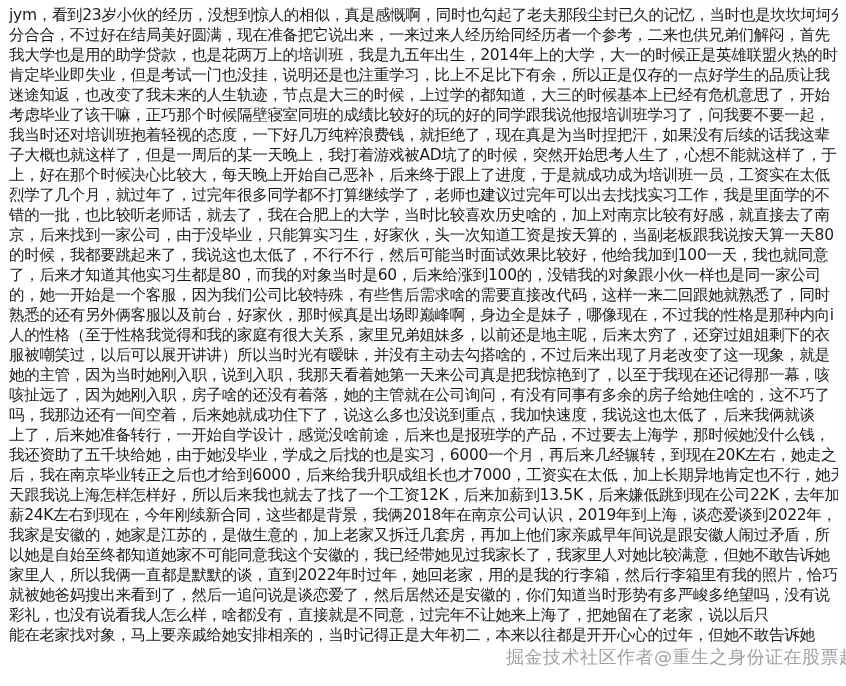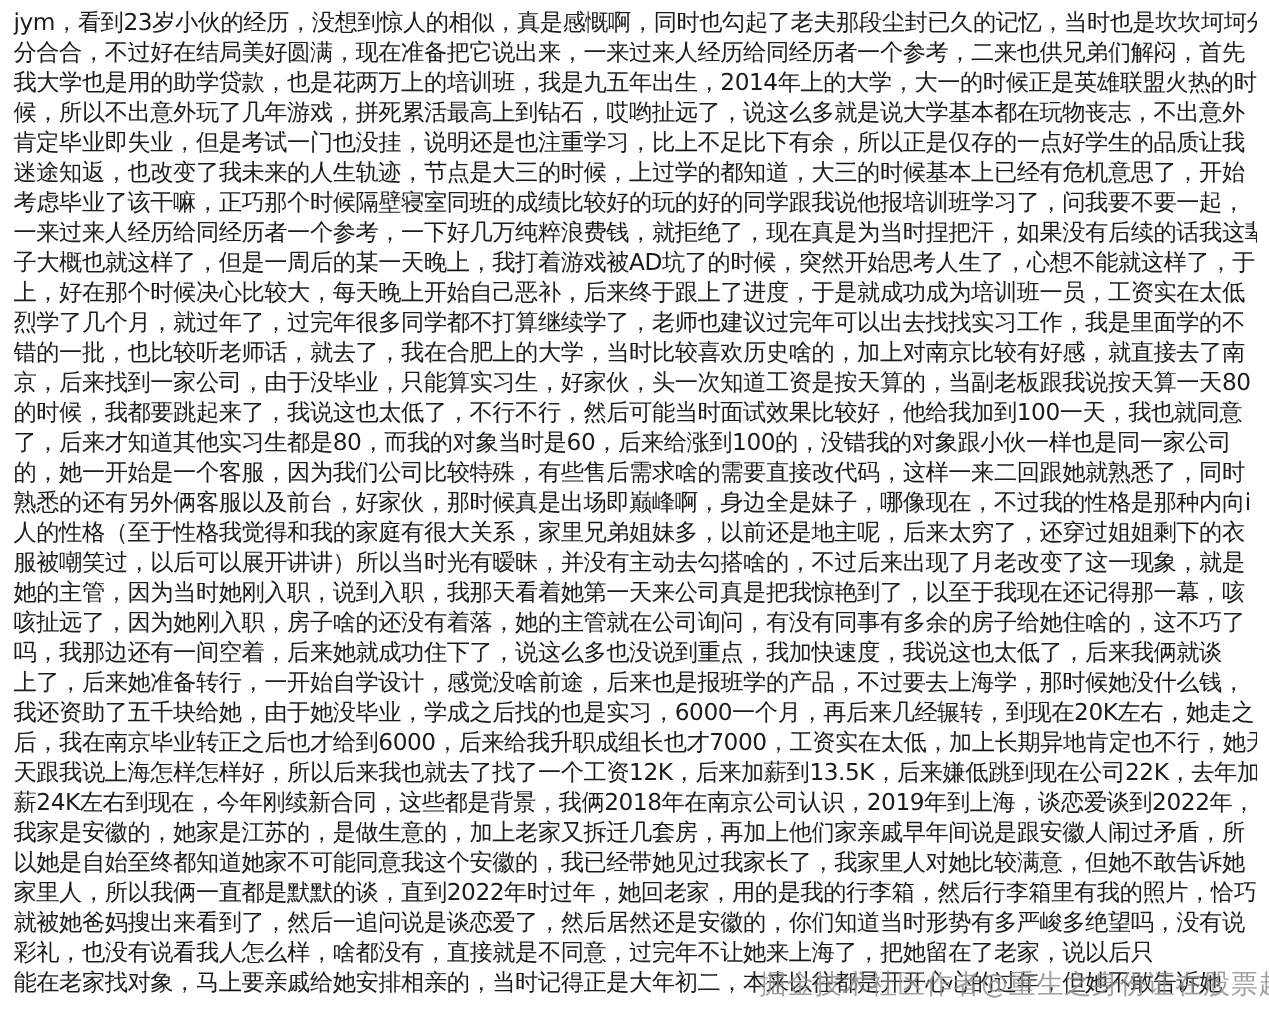--- a/index.html
+++ b/index.html
@@ -40,25 +40,24 @@
   }
 </style>
 </head>
 <body>
 
 <div class="page">
   <div>
       <div class="line">jym，看到23岁小伙的经历，没想到惊人的相似，真是感慨啊，同时也勾起了老夫那段尘封已久的记忆，当时也是坎坎坷坷分</div>
       <div class="line">分合合，不过好在结局美好圆满，现在准备把它说出来，一来过来人经历给同经历者一个参考，二来也供兄弟们解闷，首先</div>
       <div class="line">我大学也是用的助学贷款，也是花两万上的培训班，我是九五年出生，2014年上的大学，大一的时候正是英雄联盟火热的时</div>
-      <div class="line">候，所以不出意外玩了几年游戏，拼死累活最高上到钻石，哎哟扯远了，说这么多就是说大学基本都在玩物丧志，不出意外</div>
       <div class="line">肯定毕业即失业，但是考试一门也没挂，说明还是也注重学习，比上不足比下有余，所以正是仅存的一点好学生的品质让我</div>
       <div class="line">迷途知返，也改变了我未来的人生轨迹，节点是大三的时候，上过学的都知道，大三的时候基本上已经有危机意思了，开始</div>
       <div class="line">考虑毕业了该干嘛，正巧那个时候隔壁寝室同班的成绩比较好的玩的好的同学跟我说他报培训班学习了，问我要不要一起，</div>
-      <div class="line">一来过来人经历给同经历者一个参考，一下好几万纯粹浪费钱，就拒绝了，现在真是为当时捏把汗，如果没有后续的话我这辈</div>
+      <div class="line">我当时还对培训班抱着轻视的态度，一下好几万纯粹浪费钱，就拒绝了，现在真是为当时捏把汗，如果没有后续的话我这辈</div>
       <div class="line">子大概也就这样了，但是一周后的某一天晚上，我打着游戏被AD坑了的时候，突然开始思考人生了，心想不能就这样了，于</div>
       <div class="line">上，好在那个时候决心比较大，每天晚上开始自己恶补，后来终于跟上了进度，于是就成功成为培训班一员，工资实在太低</div>
       <div class="line">烈学了几个月，就过年了，过完年很多同学都不打算继续学了，老师也建议过完年可以出去找找实习工作，我是里面学的不</div>
       <div class="line">错的一批，也比较听老师话，就去了，我在合肥上的大学，当时比较喜欢历史啥的，加上对南京比较有好感，就直接去了南</div>
       <div class="line">京，后来找到一家公司，由于没毕业，只能算实习生，好家伙，头一次知道工资是按天算的，当副老板跟我说按天算一天80</div>
       <div class="line">的时候，我都要跳起来了，我说这也太低了，不行不行，然后可能当时面试效果比较好，他给我加到100一天，我也就同意</div>
       <div class="line">了，后来才知道其他实习生都是80，而我的对象当时是60，后来给涨到100的，没错我的对象跟小伙一样也是同一家公司</div>
       <div class="line">的，她一开始是一个客服，因为我们公司比较特殊，有些售后需求啥的需要直接改代码，这样一来二回跟她就熟悉了，同时</div>
       <div class="line">熟悉的还有另外俩客服以及前台，好家伙，那时候真是出场即巅峰啊，身边全是妹子，哪像现在，不过我的性格是那种内向i</div>
       <div class="line">人的性格（至于性格我觉得和我的家庭有很大关系，家里兄弟姐妹多，以前还是地主呢，后来太穷了，还穿过姐姐剩下的衣</div>

